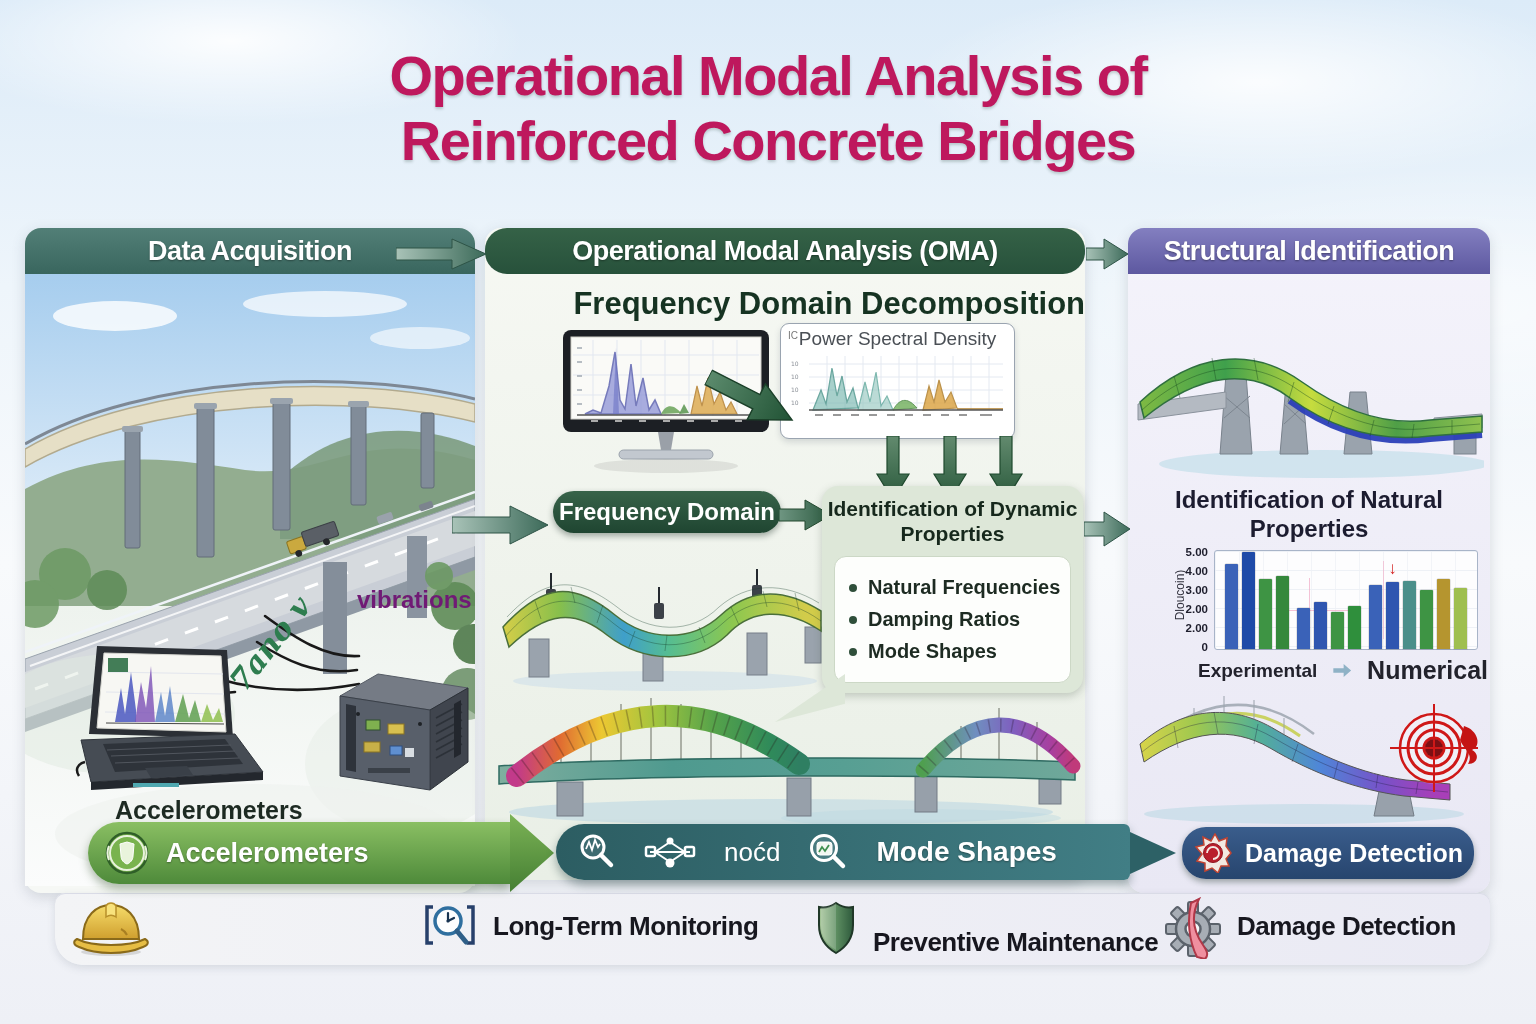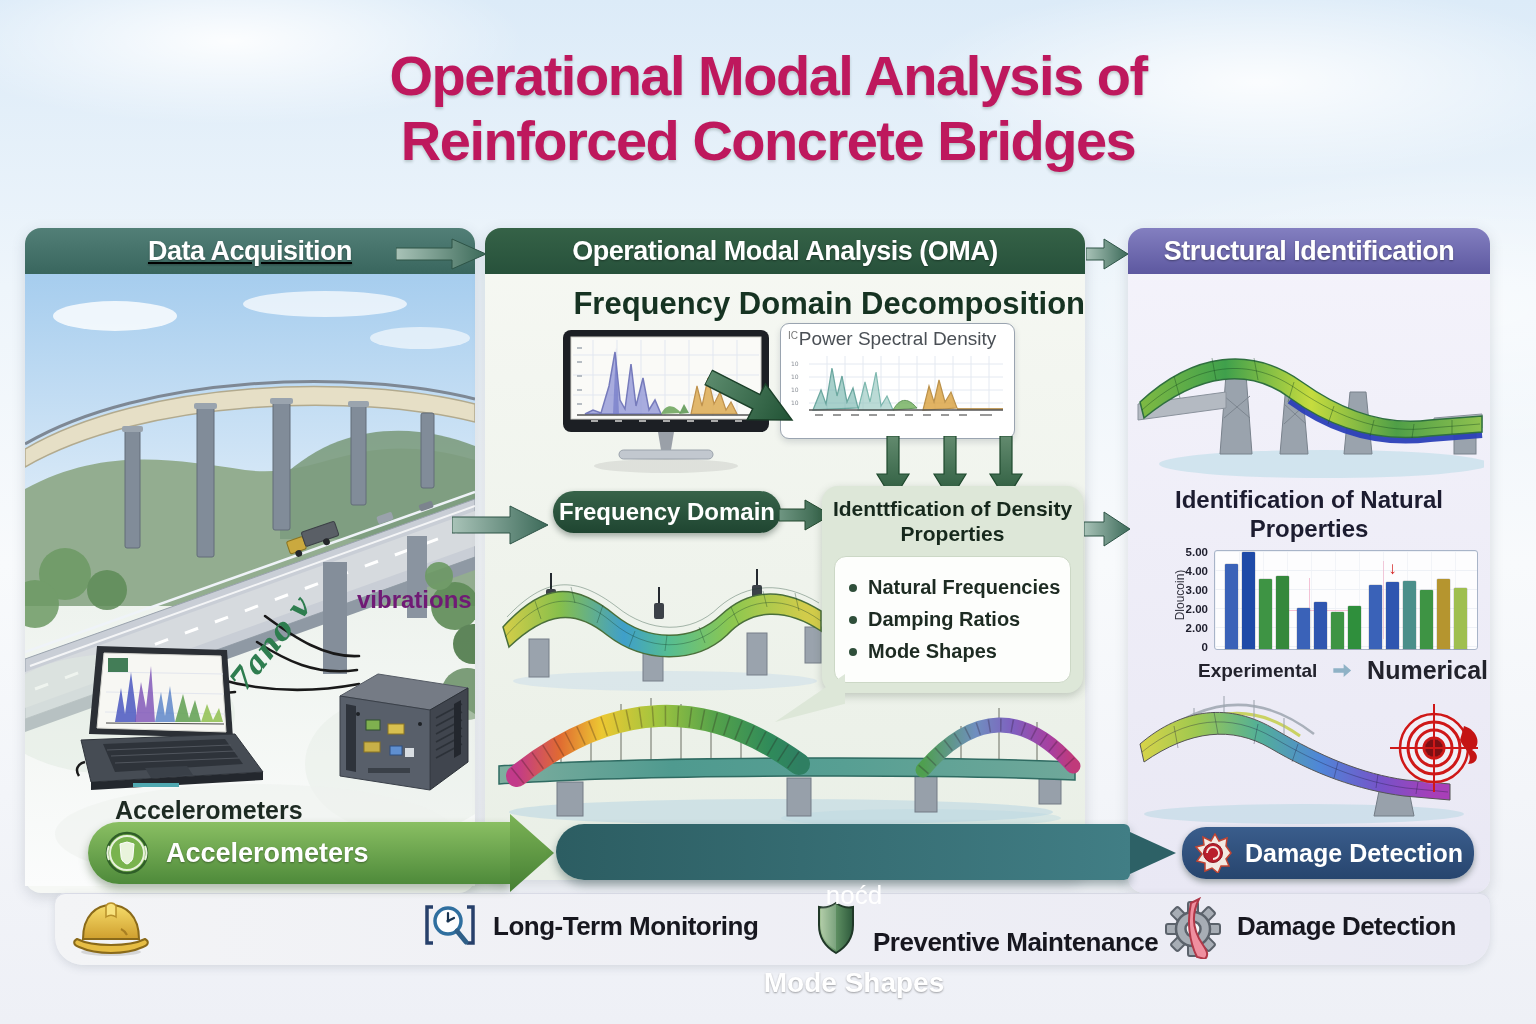--- a/index.html
+++ b/index.html
@@ -12,21 +12,21 @@
       radial-gradient(600px 200px at 95% 30%, rgba(255,255,255,.6), rgba(255,255,255,0) 70%),
       linear-gradient(180deg,#dcebf8 0%,#eef5fb 28%,#f8fafc 55%,#eef0f6 100%);
   }
   .abs{position:absolute;}
   .title{left:0;right:0;top:44px;text-align:center;color:#be185d;font-weight:bold;
     font-size:56px;line-height:1.16;letter-spacing:-1.5px;text-shadow:0 2px 3px rgba(20,50,35,.22);}
   .panel{border-radius:16px;box-shadow:0 4px 14px rgba(60,70,90,.18);}
   .panel-header{height:46px;border-radius:16px 16px 0 0;display:flex;align-items:center;justify-content:center;
     color:#fff;font-weight:bold;font-size:27px;text-shadow:0 1px 2px rgba(0,0,0,.35);letter-spacing:-.5px;}
   .hdr-teal{background:linear-gradient(180deg,#527f77,#39665e);}
-  .hdr-green{background:linear-gradient(180deg,#356247,#27513b);}
+  .hdr-green{background:linear-gradient(180deg,#356247,#27513b);border-radius:22px;}
   .hdr-purple{background:linear-gradient(180deg,#837fc0,#5d58a0);}
   .subtle-text{color:#16301f;font-weight:bold;}
   .pill{border-radius:24px;display:flex;align-items:center;justify-content:center;color:#fff;font-weight:bold;
     box-shadow:0 3px 6px rgba(30,50,40,.4);}
   .bullet-row{display:flex;align-items:center;margin:9px 0;}
   .bullet-dot{width:8px;height:8px;border-radius:50%;background:#2f4f3a;margin:0 11px 0 6px;flex:none;}
   .bar-plot{display:flex;align-items:flex-end;justify-content:space-between;padding:0 10px;box-sizing:border-box;
     border-bottom:2px solid #6a7486;}
   .bar-group{display:flex;align-items:flex-end;gap:4px;height:100%;}
   .bar{width:13px;position:relative;border-radius:1px 1px 0 0;box-shadow:0 0 0 0.5px rgba(0,0,0,.2);}
@@ -40,21 +40,21 @@
   svg text{font-family:"DejaVu Sans",sans-serif;}
 </style>
 </head>
 <body>
 
 <div class="abs title">
   <div>Operational Modal Analysis of</div>
   <div>Reinforced Concrete Bridges</div>
 </div>
 
-<div class="abs panel" style="left:25px;top:228px;width:450px;height:665px;background:#f6f8f5;text-decoration:underline;">
+<div class="abs panel" style="left:25px;top:228px;width:450px;height:665px;background:#f6f8f5;">
   <div class="panel-header hdr-teal">
     <span>Data Acquisition</span>
   </div>
 
   <svg class="abs" style="left:0;top:46px;" width="450" height="612" viewBox="0 0 450 612">
     <defs>
       <linearGradient id="sky" x1="0" y1="0" x2="0" y2="1">
         <stop offset="0" stop-color="#a6cdee"></stop>
           <stop offset=".72" stop-color="#dcebf8"></stop>
           <stop offset="1" stop-color="#eef5fb"></stop>
@@ -373,21 +373,21 @@
     <path d="M8,84 C48,40 78,38 120,72 C152,98 196,100 226,72 C254,46 288,44 326,68 L326,88 C290,64 256,66 232,92 C200,122 148,120 112,92 C80,66 52,68 14,104 Z" fill="url(#mb1)" stroke="#4a6f3a" stroke-width="1.5"></path>
     <g fill="none" stroke="rgba(20,60,40,.35)">
       <path d="M10,94 C48,50 80,48 118,80 C152,108 196,110 228,80 C256,54 290,52 326,78"></path>
       <path d="M12,74 C50,34 80,32 122,64 C154,90 196,92 224,64 C252,40 288,38 324,60"></path>
       <path d="M40,58 L46,76 M76,44 L80,60 M108,62 L102,80 M140,88 L134,104 M172,92 L170,108 M204,84 L210,100 M236,64 L244,82 M268,48 L272,64 M300,50 L304,68"></path>
     </g>
   </svg>
 
   <div class="abs" style="left:337px;top:258px;width:261px;height:207px;background:#dde7d8;border-radius:16px;box-shadow:0 3px 8px rgba(50,70,50,.25);">
     <div style="text-align:center;font-size:21px;font-weight:bold;color:#16281c;margin-top:10px;line-height:1.2;">
-      <div>Identtfication of Density</div>
+      <div>Identification of Dynamic</div>
       <div>Properties</div>
     </div>
     <div style="margin:10px 12px 0;background:#fdfefc;border:1px solid #ccd8c6;border-radius:12px;padding:10px 8px;">
       <div class="bullet-row">
         <span class="bullet-dot"></span>
         <span style="font-size:20px;font-weight:bold;color:#1d2b22;">Natural Frequencies</span>
       </div>
       <div class="bullet-row">
         <span class="bullet-dot"></span>
         <span style="font-size:20px;font-weight:bold;color:#1d2b22;">Damping Ratios</span>
@@ -626,21 +626,21 @@
     <path d="M5,16 q-3,7 0,14" stroke="#e8f2dc" stroke-width="2" fill="none"></path>
     <path d="M41,16 q3,7 0,14" stroke="#e8f2dc" stroke-width="2" fill="none"></path>
   </svg>
   <span style="margin-left:16px;color:#fff;font-weight:bold;font-size:27px;text-shadow:0 1px 2px rgba(0,0,0,.35);">Accelerometers</span>
 </div>
 <div class="abs" style="left:510px;top:814px;width:44px;height:78px;z-index:4;background:linear-gradient(180deg,#7cb356,#457f33);
             clip-path:polygon(0 0,100% 50%,0 100%,0 72%,0 28%);"></div>
 
 <div class="abs" style="left:556px;top:824px;width:574px;height:56px;z-index:4;border-radius:28px 6px 6px 28px;
             background:linear-gradient(90deg,#2c5d62,#417e85);box-shadow:0 5px 10px rgba(30,60,60,.4);
-            display:flex;align-items:center;gap:28px;padding-left:22px;box-sizing:border-box;flex-direction:column;">
+            display:flex;align-items:center;gap:28px;padding-left:22px;box-sizing:border-box;">
   <svg width="38" height="38" viewBox="0 0 38 38">
     <circle cx="15" cy="14" r="11" stroke="#fff" stroke-width="3" fill="rgba(255,255,255,.08)"></circle>
     <polyline points="8,16 11,9 14,17 17,7 20,14 22,11" stroke="#fff" stroke-width="1.8" fill="none"></polyline>
     <line x1="23" y1="22" x2="33" y2="32" stroke="#fff" stroke-width="4.5" stroke-linecap="round"></line>
   </svg>
   <svg width="52" height="32" viewBox="0 0 52 32">
     <line x1="6" y1="16" x2="46" y2="16" stroke="#fff" stroke-width="2"></line>
     <rect x="2" y="11" width="9" height="9" rx="1.5" fill="none" stroke="#fff" stroke-width="2.5"></rect>
     <rect x="41" y="11" width="9" height="9" rx="1.5" fill="none" stroke="#fff" stroke-width="2.5"></rect>
     <g stroke="#fff" stroke-width="2">

